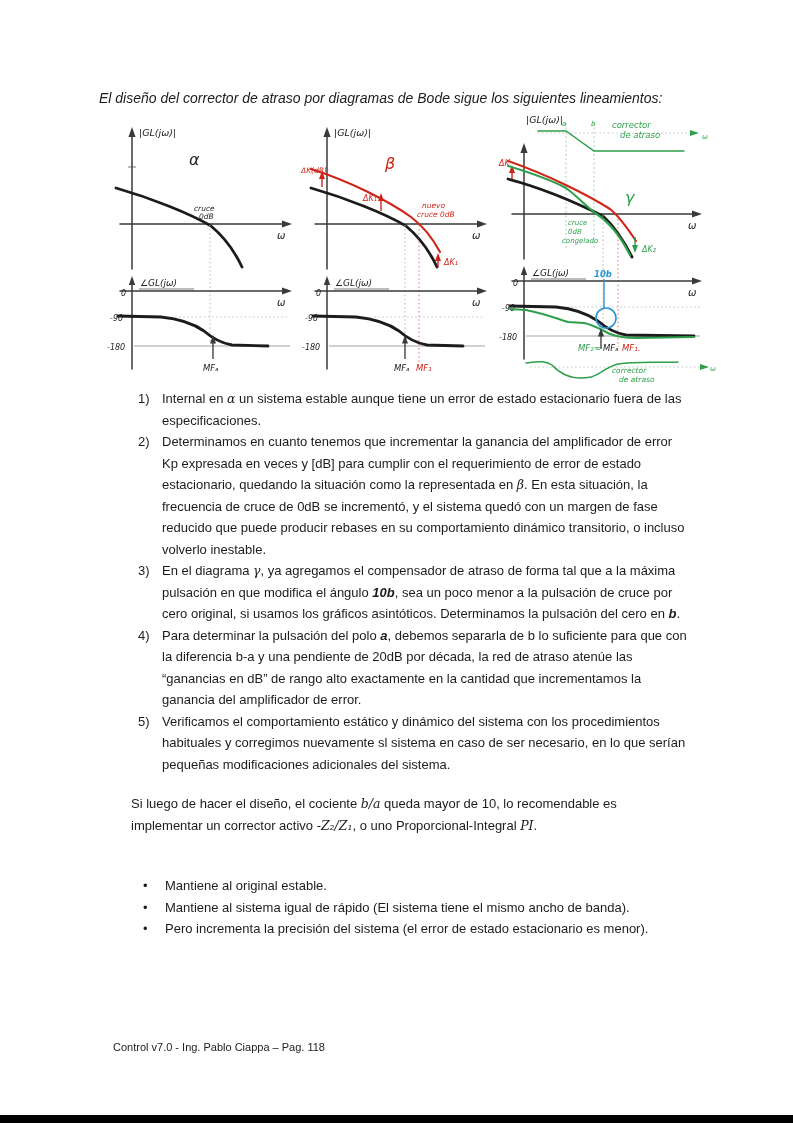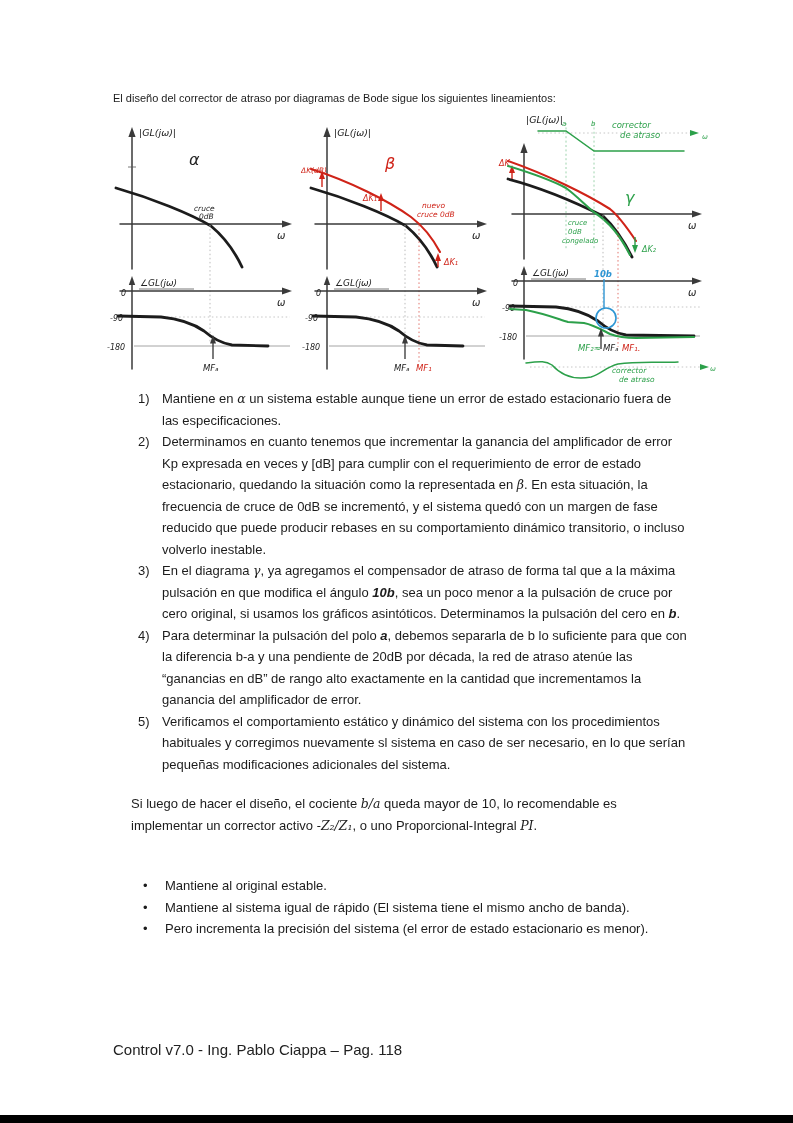--- a/index.html
+++ b/index.html
@@ -1,39 +1,39 @@
 <!DOCTYPE html>
 <html style="--ink: #1c1c1c; --red: #cf2318; --green: #2ca04a; --blue: #2e95d3; --gray: #9a9a9a;"><head>
 <meta charset="utf-8">
 <style>
   html,body { margin:0; padding:0; background:#ffffff; }
   .page {
     position:relative; width:793px; height:1123px; background:#fff;
     font-family:"Liberation Sans", sans-serif; color:#1c1c1c; overflow:hidden;
   }
   .intro {
-    position:absolute; left:113px; top:90px; width:610px;
-    font-size:11px; line-height:17px;
+    position:absolute; left:99px; top:90px; width:610px;
+    font-size:14px; line-height:17px;font-style:italic;
   }
   .figs { position:absolute; left:106px; top:109px; display:flex; align-items:flex-end; }
   .body {
     position:absolute; left:113px; top:388px; width:578px;
     font-size:13px; line-height:21.5px;
   }
   .oitem { display:flex; }
   .oitem .num { flex:0 0 24px; margin-left:25px; }
   .oitem .txt { flex:1; }
   .para { margin:18px; }
   .spacer { height:21px; }
   .bitem { display:flex; }
   .bitem .bg { flex:0 0 22px; margin-left:30px; }
   .bitem .bt { flex:1; }
   .seg-i { font-style:italic; font-family:"DejaVu Serif", serif; font-size:12.5px; }
   .seg-bi { font-style:italic; font-weight:bold; }
-  .footer { position:absolute; left:113px; top:1041px; font-size:15px; color:#222; }
+  .footer { position:absolute; left:113px; top:1041px; font-size:11px; color:#222; }
   .watermark { position:absolute; left:0; right:0; top:1086px; text-align:center;
     font-size:9.5px; color:#5b6770; }
   .bottombar { position:absolute; left:0; right:0; bottom:0; height:8px; background:#000; }
 
   
   .ax { stroke:#3a3a3a; stroke-width:1.5; fill:none; stroke-linecap:round; }
   .thin { stroke:#555; stroke-width:0.8; fill:none; }
   .curve-k { stroke:var(--ink,#1c1c1c); stroke-width:2.8; fill:none; stroke-linecap:round; }
   .curve-r { stroke:var(--red,#cf2318); stroke-width:2.1; fill:none; stroke-linecap:round; }
   .curve-g { stroke:var(--green,#2ca04a); stroke-width:2.1; fill:none; stroke-linecap:round; }
@@ -214,21 +214,21 @@
         <text class="hw green" x="123" y="273" font-size="7.5">de atraso</text>
         <text class="hw green" x="214" y="262" font-size="7">ω</text>
       </g>
     </svg>
   </div>
 
   <div class="body">
 
     <div class="oitem">
       <div class="num">1)</div>
-      <div class="txt"><span>Mantiene en </span><span class="seg-i">α</span><span> un sistema estable aunque tiene un error de estado estacionario fuera de las especificaciones.</span></div>
+      <div class="txt"><span>Internal en </span><span class="seg-i">α</span><span> un sistema estable aunque tiene un error de estado estacionario fuera de las especificaciones.</span></div>
     </div>
     <div class="oitem">
       <div class="num">2)</div>
       <div class="txt"><span>Determinamos en cuanto tenemos que incrementar la ganancia del amplificador de error Kp expresada en veces y [dB] para cumplir con el requerimiento de error de estado estacionario, quedando la situación como la representada en </span><span class="seg-i">β</span><span>. En esta situación, la frecuencia de cruce de 0dB se incrementó, y el sistema quedó con un margen de fase reducido que puede producir rebases en su comportamiento dinámico transitorio, o incluso volverlo inestable.</span></div>
     </div>
     <div class="oitem">
       <div class="num">3)</div>
       <div class="txt"><span>En el diagrama </span><span class="seg-i">γ</span><span>, ya agregamos el compensador de atraso de forma tal que a la máxima pulsación en que modifica el ángulo </span><span class="seg-bi">10b</span><span>, sea un poco menor a la pulsación de cruce por cero original, si usamos los gráficos asintóticos. Determinamos la pulsación del cero en </span><span class="seg-bi">b</span><span>.</span></div>
     </div>
     <div class="oitem">

